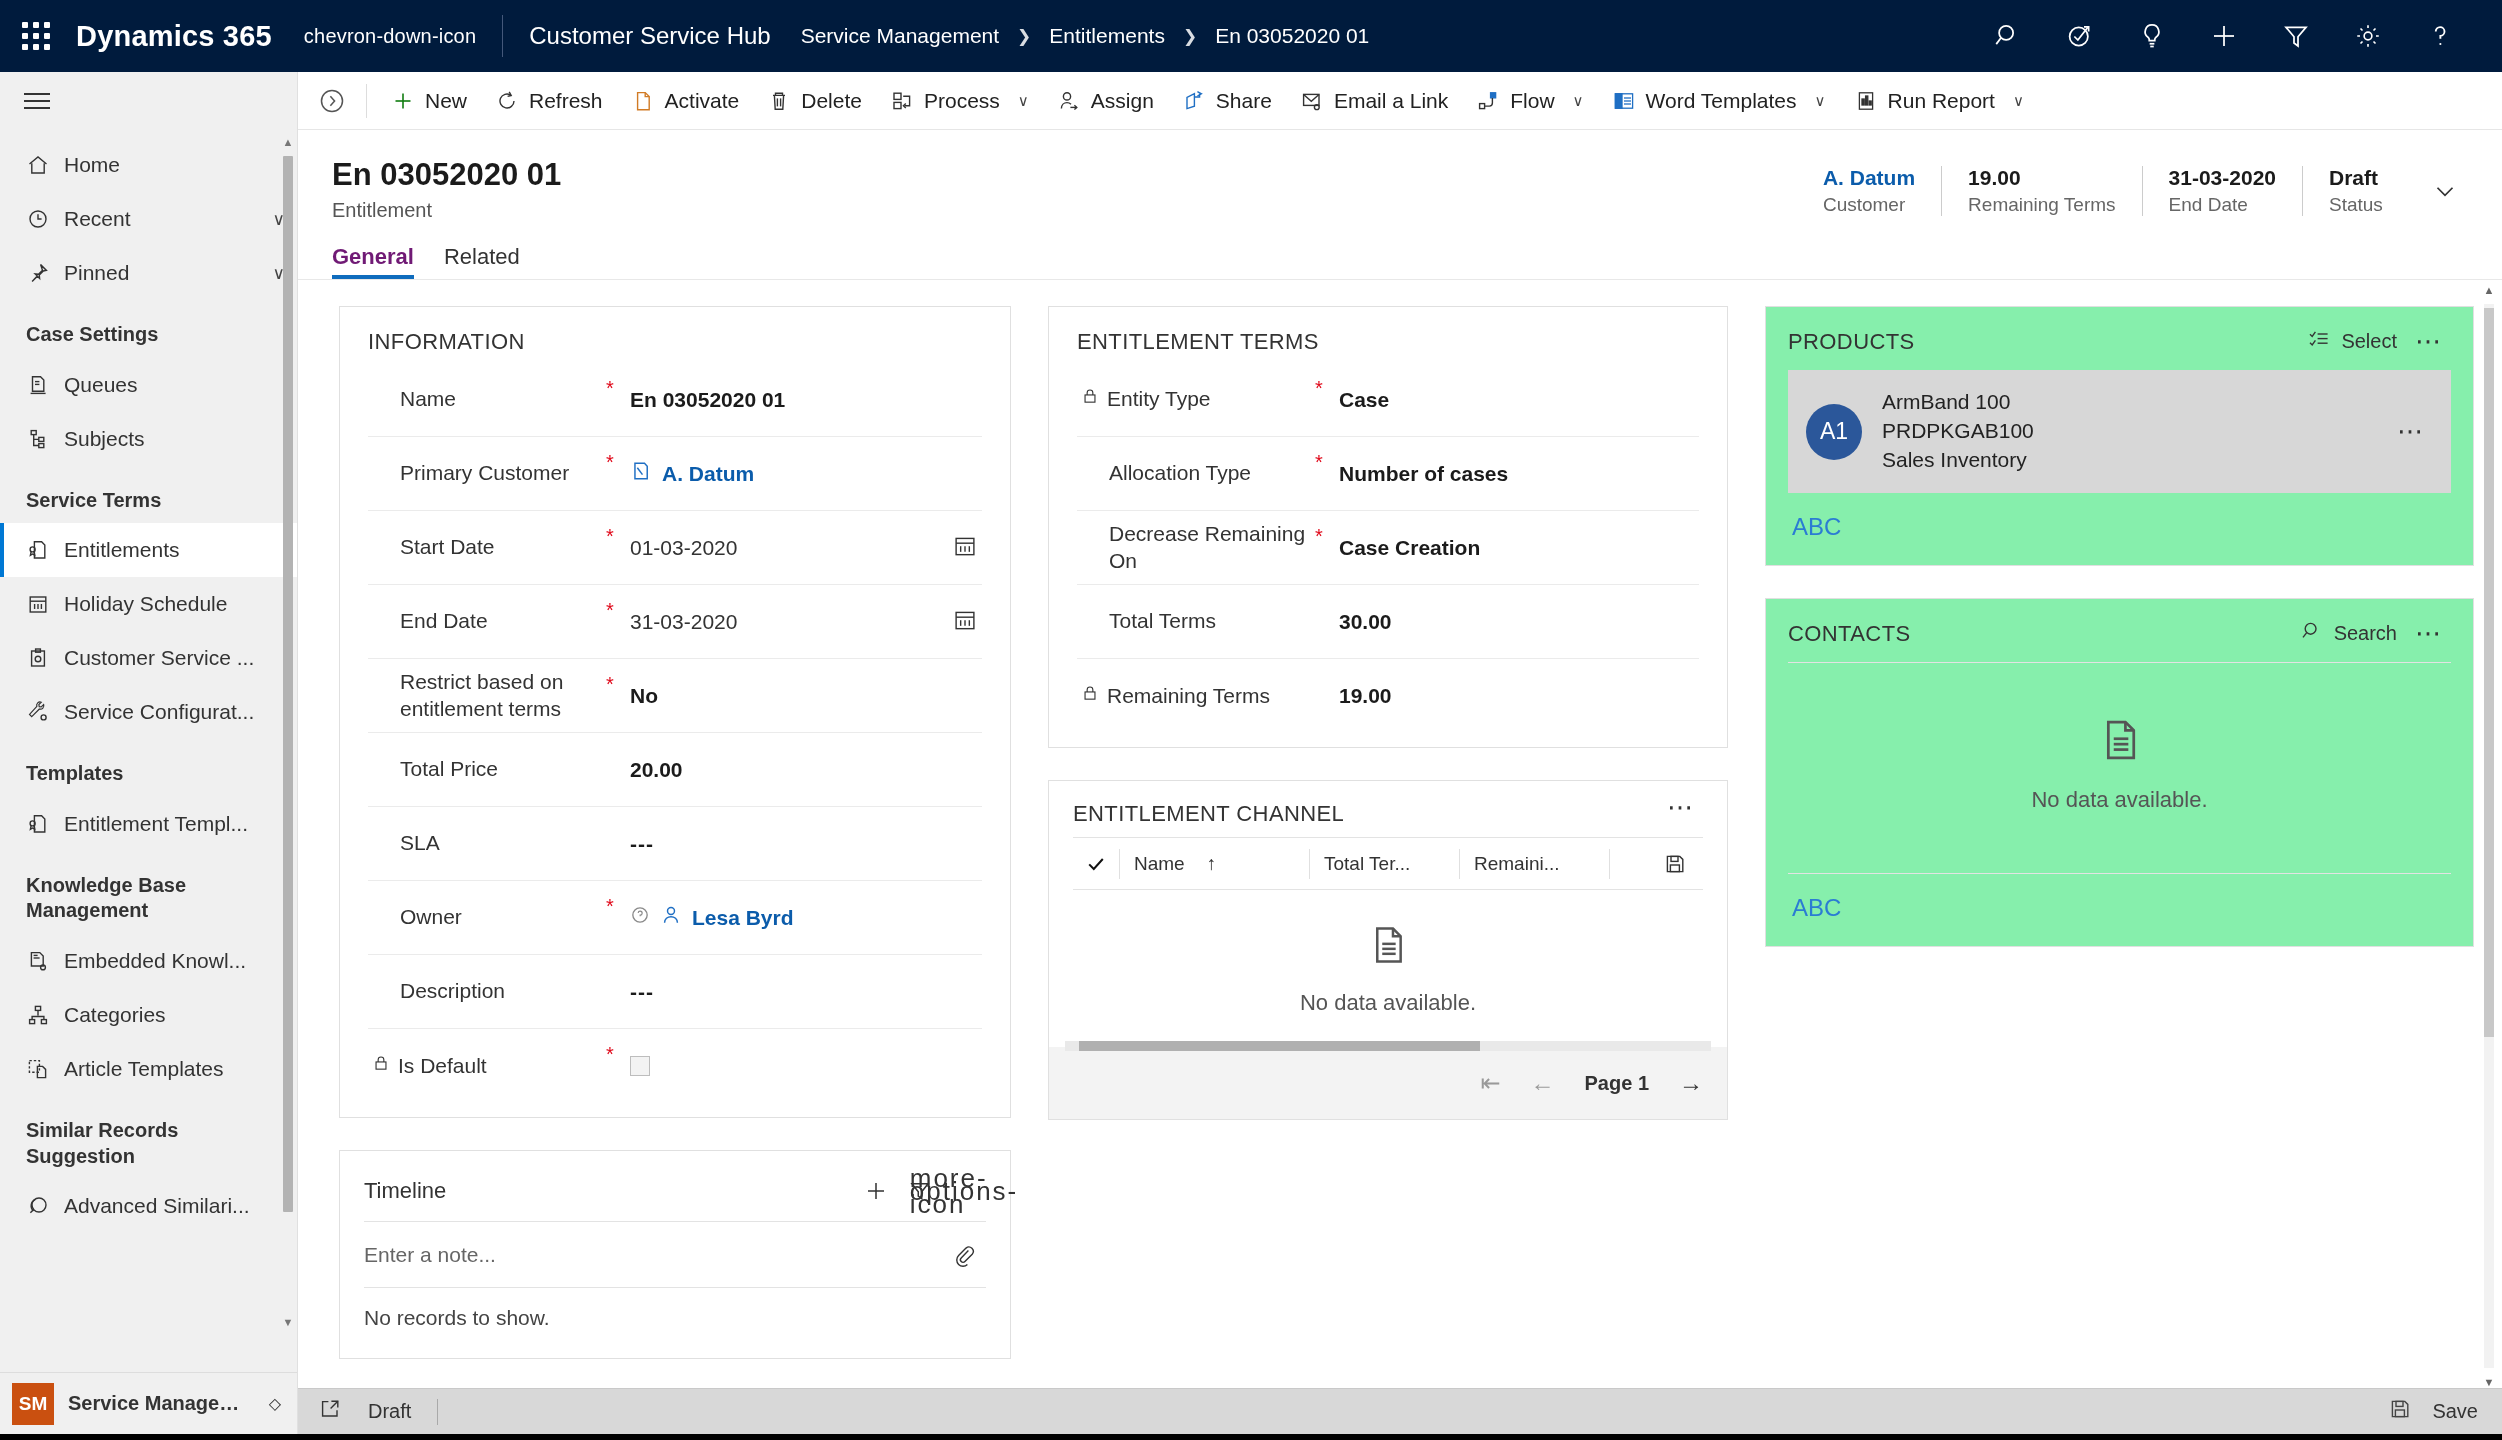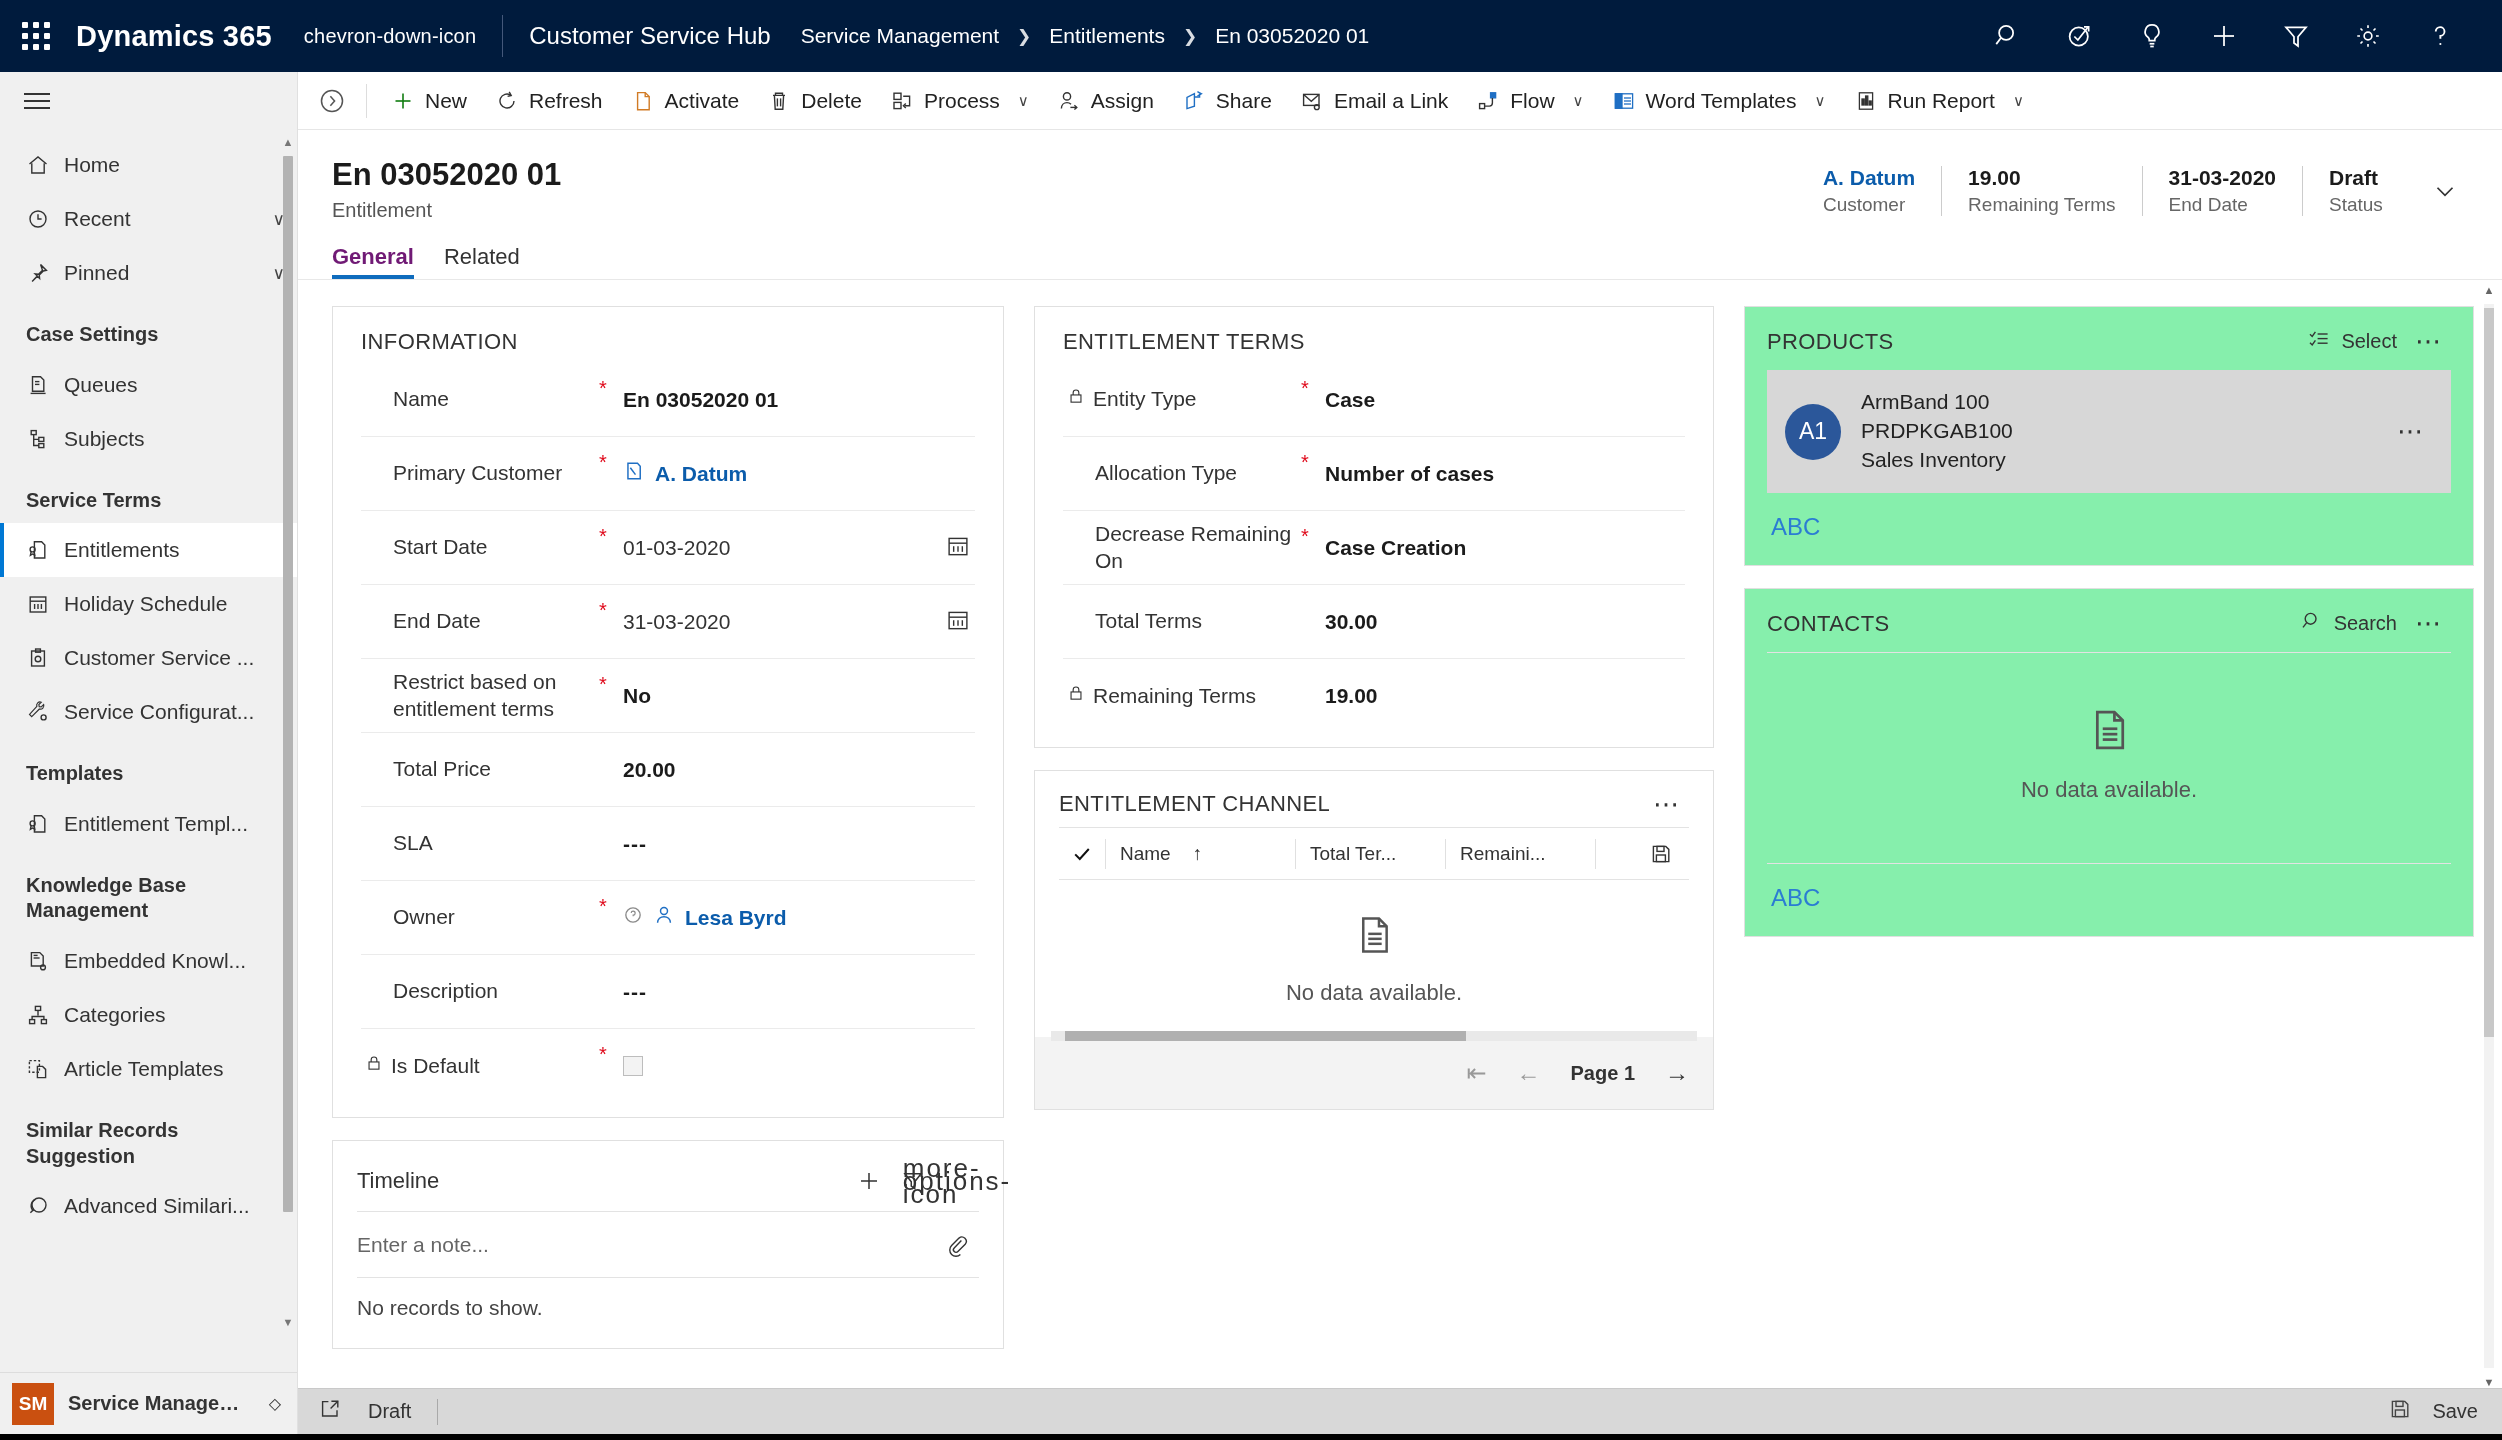--- a/index.html
+++ b/index.html
@@ -122,21 +122,21 @@
 
   
   .tabs { display:flex; padding: 22px 34px 0 34px; gap: 30px; }
   .tab { font-size: 22px; color:#333; padding-bottom: 9px; cursor:pointer; position:relative; }
   .tab.active { font-weight: bold; color:#701a75; }
   .tab.active::after { content:""; position:absolute; left:0; right:0; bottom:0; height:4px; background:#0f6cbd; }
   .tabs-rule { height:1px; background:#e8e8e8; margin: 0 0 0 0; }
 
   
   .content { flex:1; display:flex; gap: 30px; padding: 26px 28px 0 34px; min-height:0; position:relative; }
-  .col { display:flex; flex-direction:column; gap: 22px; }
+  .col { display:flex; flex-direction:column; gap: 32px; margin-left: 7px; }
   .col-1 { width: 672px; flex: 0 0 672px; }
   .col-2 { width: 680px; flex: 0 0 680px; }
   .col-3 { flex: 1; min-width:0; }
 
   .card { border: 1px solid #e0e0e0; background:#fff; }
   .card-title { font-size: 22px; color:#333; letter-spacing:.4px; }
 
   
   .formcard { padding: 22px 28px 14px 28px; }
   .formcard > .card-title { margin-bottom: 8px; }
@@ -151,21 +151,21 @@
   .req { color:#e00b1c; font-size: 20px; width: 24px; flex:0 0 24px; text-align:left; align-self:flex-start; padding-top:6px; }
   .fval { flex:1; font-size: 21px; color:#1b1b1b; font-weight:bold; display:flex; align-items:center; gap:10px; min-width:0; }
   .fval.plain { font-weight:normal; color:#333; }
   .fval.muted { font-weight:bold; color:#1b1b1b; letter-spacing:1px; }
   .fval .link { color:#0B5CAB; font-weight:bold; }
   .cal-ico { margin-left:auto; cursor:pointer; padding-right:4px; }
   .cb { width: 20px; height: 20px; border:1px solid #bdbdbd; background:#f3f3f3; display:inline-block; }
 
   
   .sgcard { padding: 20px 24px 0 24px; display:flex; flex-direction:column; }
-  .sg-head { display:flex; align-items:center; margin-bottom: 10px; }
+  .sg-head { display:flex; align-items:flex-start; margin-bottom: 10px; }
   .sg-head .card-title { flex:1; }
   .sg-act { display:flex; align-items:center; gap:10px; font-size:20px; color:#333; cursor:pointer; padding: 0 10px; }
   .dots { font-size: 26px; line-height: 0.5; color:#333; cursor:pointer; padding: 0 8px; letter-spacing:2px; }
   .sg-rule { height:1px; background:#e3e3e3; }
   .sg-cols {
     display:flex; align-items:center; height: 52px; font-size:19px; color:#333;
     border-bottom: 1px solid #e3e3e3;
   }
   .sg-cols .check { width:46px; display:flex; align-items:center; justify-content:center; }
   .sg-col { padding: 0 14px; border-left: 1px solid #e0e0e0; display:flex; align-items:center; gap: 22px; height:30px; white-space:nowrap; cursor:pointer;}

